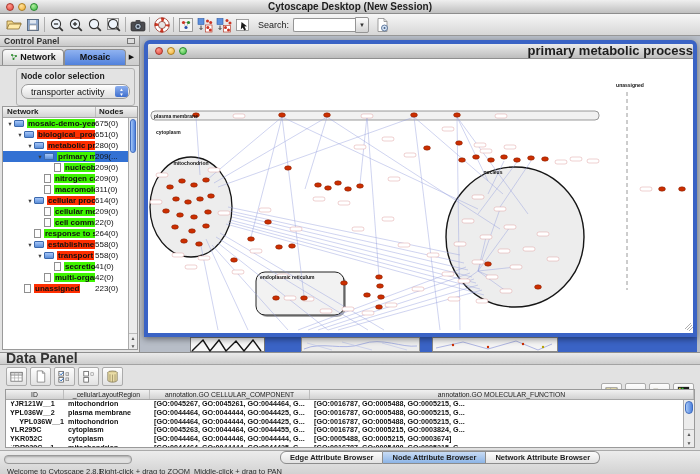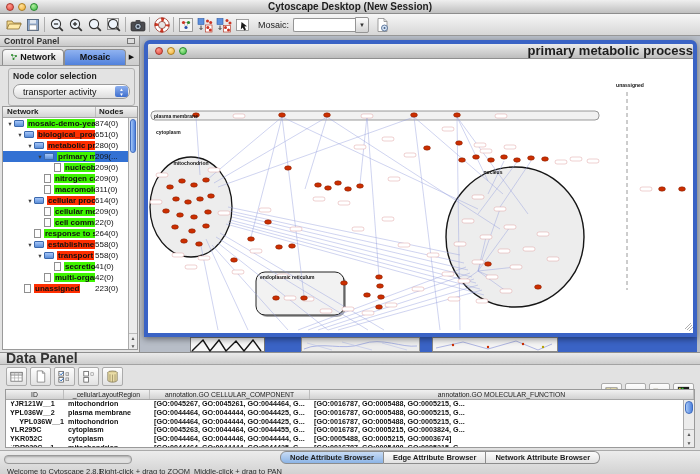--- a/index.html
+++ b/index.html
@@ -34,21 +34,21 @@
     font-size:8.5px;font-weight:bold;color:#333;padding:0 4px;display:flex;justify-content:space-between;align-items:center;}
   .cp-float{width:8px;height:6px;border:1px solid #777;background:#ddd;}
   .cp-tabs{height:19px;display:flex;align-items:flex-end;background:linear-gradient(#dcdcdc,#cecece);
     border-bottom:1px solid #9b9b9b;padding:2px 2px 0 2px;}
   .cp-tab{flex:1;height:16px;font-size:9px;font-weight:bold;text-align:center;line-height:15px;
     border:1px solid #8d8d8d;border-bottom:none;border-radius:4px 4px 0 0;
     background:linear-gradient(#fbfbfb,#d5d5d5);white-space:nowrap;overflow:hidden;}
   .cp-tab.active{background:linear-gradient(#8fb2f0,#5181dc);}
   .net-glyph{display:inline-block;width:8px;height:8px;vertical-align:-1px;margin-right:2px;}
   .tab-overflow{width:11px;font-size:7px;line-height:16px;text-align:center;color:#111;}
-  .groupbox{margin:2px 4px 0 8px;border:1px solid #b2b2b2;border-radius:3px;padding:2px 4px 6px 4px;}
+  .groupbox{margin:2px 4px 0 16px;border:1px solid #b2b2b2;border-radius:3px;padding:2px 4px 6px 4px;}
   .gb-label{font-size:8.5px;font-weight:bold;color:#222;margin-bottom:3px;}
   .popup{height:15px;border:1px solid #9a9a9a;border-radius:7px;background:linear-gradient(#ffffff,#dedede);
     display:flex;align-items:center;font-size:9px;padding-left:9px;position:relative;}
   .popup-arrows{position:absolute;right:1px;top:1px;bottom:1px;width:13px;border-radius:2px;
     background:linear-gradient(#8db0ef,#3f6fce);color:#fff;font-size:4.5px;line-height:5px;
     display:flex;flex-direction:column;align-items:center;justify-content:center;}
   .checkrow{display:flex;align-items:center;gap:4px;margin:4px 7px 0 7px;font-size:9px;font-weight:bold;}
   .checkbox{width:10px;height:10px;border:1px solid #2d59a6;border-radius:2px;color:#fff;
     background:linear-gradient(#84b1f2,#3a71d3);font-size:8px;line-height:9px;text-align:center;}
   .tree-wrap{position:absolute;left:2px;right:1px;top:70px;bottom:2px;background:#fff;border:1px solid #9a9a9a;}
@@ -226,21 +226,21 @@
             <path d="M4 8.5v4M4 12.5l-1.4-1.4M4 12.5l1.4-1.4" stroke="#333" fill="none" stroke-width="0.9"></path>
           </svg>
         </button>
         <button class="toolbtn">
           <svg viewBox="0 0 16 16">
             <rect x="1.5" y="2.5" width="12" height="11" fill="#fdfdfd" stroke="#888" stroke-width="0.8"></rect>
             <path d="M6.5 5l5.5 4.2-2.6.4 1.6 2.9-1.7 1-1.6-3-1.9 1.9z" fill="#1a1a1a"></path>
           </svg>
         </button>
       </span>
-    <span class="search-label">Mosaic:</span>
+    <span class="search-label">Search:</span>
     <input class="search-field" value="" style="">
     <button class="search-drop">▼</button>
     <span id="tb-right" style="display:flex;align-items:center;margin-left:3px;">
         <button class="toolbtn">
           <svg viewBox="0 0 16 16">
             <path d="M4 1.5h6l3 3v10H4z" fill="#fff" stroke="#888" stroke-width="0.8"></path>
             <path d="M10 1.5v3h3" fill="none" stroke="#888" stroke-width="0.8"></path>
             <circle cx="10.5" cy="11" r="3" fill="#d7e4f4" stroke="#44618a" stroke-width="0.8"></circle>
             <circle cx="10.5" cy="11" r="1" fill="#44618a"></circle>
           </svg>
@@ -281,21 +281,21 @@
       <div class="tree-header">
         <div class="th-net">Network</div>
         <div class="th-nodes">Nodes</div>
       </div>
       <div class="tree-body" id="tree-body">
           <div class="trow">
             <span style="width: 3px; flex: 0 0 auto;"></span>
             <span class="tarrow">▼</span>
             <span class="ticon folder"></span>
             <span class="tlabel bg-green"><span>mosaic-demo-yeast</span></span>
-            <span class="tcount">874(0)</span>
+            <span class="tcount">675(0)</span>
           </div>
           <div class="trow">
             <span style="width: 13px; flex: 0 0 auto;"></span>
             <span class="tarrow">▼</span>
             <span class="ticon folder"></span>
             <span class="tlabel bg-red"><span>biological_process</span></span>
             <span class="tcount">651(0)</span>
           </div>
           <div class="trow">
             <span style="width: 23px; flex: 0 0 auto;"></span>
@@ -736,22 +736,22 @@
       <div class="dt-vscroll">
         <div class="dt-thumb"></div>
         <div class="dt-arrows">▲<br>▼</div>
       </div>
     </div>
   </div>
 
   <div class="bottom-bar">
     <div class="memory-well"></div>
     <div class="seg-tabs">
+      <span class="seg">Edge Attribute Browser</span>
       <span class="seg active">Node Attribute Browser</span>
-      <span class="seg">Edge Attribute Browser</span>
       <span class="seg">Network Attribute Browser</span>
     </div>
     <span class="status-item s0">Welcome to Cytoscape 2.8.1</span>
     <span class="status-item s1">Right-click + drag to ZOOM</span>
     <span class="status-item s2">Middle-click + drag to PAN</span>
   </div>
 
 </div>
 
 </body></html>

